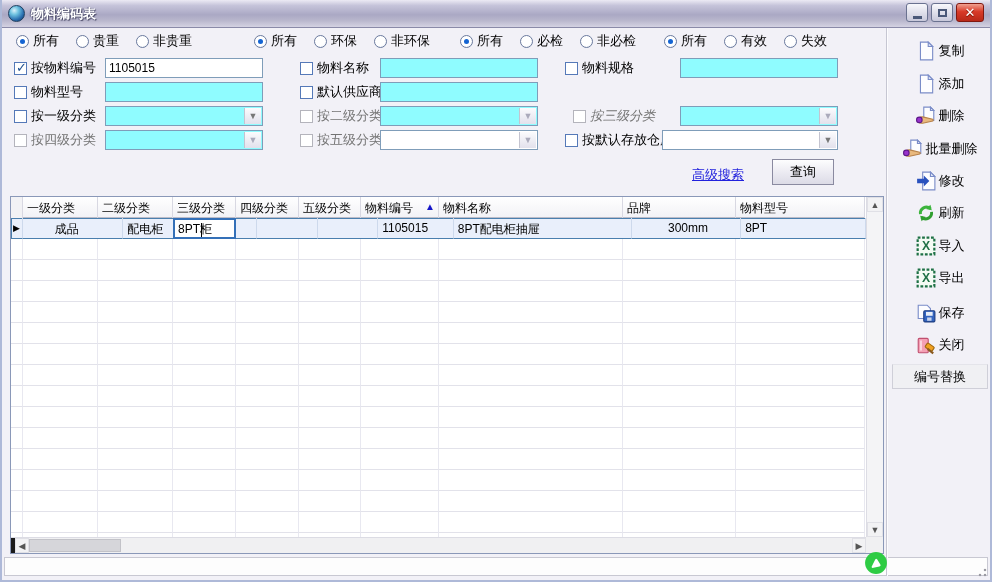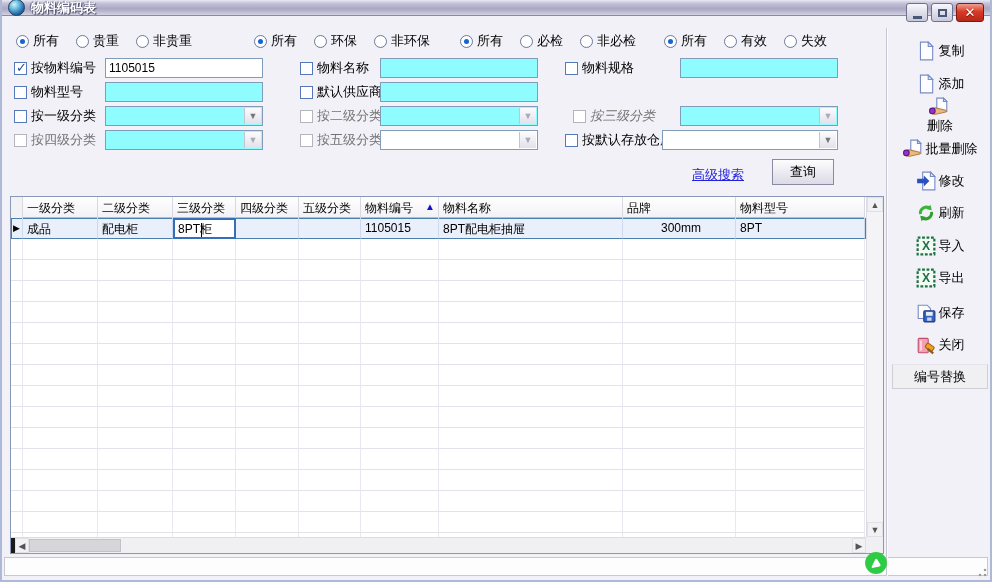--- a/index.html
+++ b/index.html
@@ -1,21 +1,21 @@
 <!DOCTYPE html>
 <html><head>
 <meta charset="utf-8">
 <style>
   html,body{margin:0;padding:0;background:#d8d8e0;}
   *{box-sizing:border-box;}
   .win{position:relative;width:992px;height:582px;background:#f2f1f7;
        border:2px solid #aeb9d8;border-top:none;overflow:hidden;
        font-family:"Liberation Sans","DejaVu Sans",sans-serif;font-size:13px;color:#000;}
   
-  .titlebar{position:absolute;left:0;top:0;width:100%;height:16px;
+  .titlebar{position:absolute;left:0;top:0;width:100%;height:28px;
     background:linear-gradient(180deg,#eceaf4 0%,#c6c4da 20%,#aaa8c4 55%,#b8b6cc 75%,#d4d2e2 100%);
     border-bottom:1px solid #8a8aa8;display:flex;align-items:center;}
   .app-icon{width:17px;height:17px;border-radius:50%;margin:0 6px 0 6px;
     background:radial-gradient(circle at 35% 30%,#d8f0fa 0%,#6ec2e0 30%,#2a6fb0 65%,#0c3060 100%);
     border:1px solid #204060;}
   .title-text{color:#fff;font-weight:bold;font-size:13px;
     text-shadow:1px 1px 1px #4a4a66, -1px 0 1px #55557a;}
   .tb-btns{position:absolute;right:6px;top:3px;display:flex;gap:3px;}
   .tb-btn{width:22px;height:19px;border:1px solid #6a7290;border-radius:3px;
     background:linear-gradient(180deg,#f8f8fc,#c8c8da);display:flex;align-items:center;justify-content:center;cursor:default;}
@@ -254,21 +254,21 @@
         <div class="g-hcell" style="width: 63px;">四级分类</div>
         <div class="g-hcell" style="width: 62px;">五级分类</div>
         <div class="g-hcell" style="width: 78px;">物料编号<div class="sort-arrow">▲</div></div>
         <div class="g-hcell" style="width: 184px;">物料名称</div>
         <div class="g-hcell" style="width: 113px;">品牌</div>
         <div class="g-hcell" style="width: 129px;">物料型号</div>
       </div>
     <div class="g-body" id="grid-body">
         <div class="g-row selected">
           <div class="g-cell marker" style="width: 12px;">▶</div>
-          <div class="g-cell" style="width: 75px;">成品</div>
+          <div class="g-cell" style="width: 75px; margin-left: 28px;">成品</div>
           <div class="g-cell" style="width: 75px;">配电柜</div>
           <div class="g-cell" style="width: 63px;"></div>
           <div class="g-cell" style="width: 63px;"></div>
           <div class="g-cell" style="width: 62px;"></div>
           <div class="g-cell" style="width: 78px;">1105015</div>
           <div class="g-cell" style="width: 184px;">8PT配电柜抽屉</div>
           <div class="g-cell" style="width: 113px; text-align: center;">300mm</div>
           <div class="g-cell" style="width: 129px;">8PT</div>
         </div>
         <div class="edit-cell" style="left: 162px; top: 0px; width: 63px; height: 21px;">8PT柜<div class="caret" style="left: 26px;"></div></div>
@@ -486,21 +486,21 @@
           </svg></div>
         <div class="tx">复制</div>
       </div>
       <div class="side-btn" style="top: 44px;">
         <div class="ic"><svg width="20" height="20" viewBox="0 0 18 18">
             <path d="M4 1h7l4 4v12H4z" fill="#fdfdff" stroke="#7a8cc8"></path>
             <path d="M11 1l4 4h-4z" fill="#dfe7f6" stroke="#7a8cc8"></path>
           </svg></div>
         <div class="tx">添加</div>
       </div>
-      <div class="side-btn" style="top: 76px; flex-direction: column;">
+      <div class="side-btn" style="top: 76px;">
         <div class="ic"><svg width="20" height="20" viewBox="0 0 18 18">
             <path d="M7 1h6l3 3v9H7z" fill="#fdfdff" stroke="#7a8cc8"></path>
             <path d="M13 1l3 3h-3z" fill="#dfe7f6" stroke="#7a8cc8"></path>
             <path d="M1 13q2-4 6-3l8 2q1 .5 0 1.5l-9 2q-4 .5-5-2.5z" fill="#e9b97e" stroke="#b8824a"></path>
             <circle cx="3" cy="12.5" r="2.5" fill="#9932cc" stroke="#5d1a8a"></circle>
           </svg></div>
         <div class="tx">删除</div>
       </div>
       <div class="side-btn" style="top: 109px;">
         <div class="ic"><svg width="20" height="20" viewBox="0 0 18 18">

